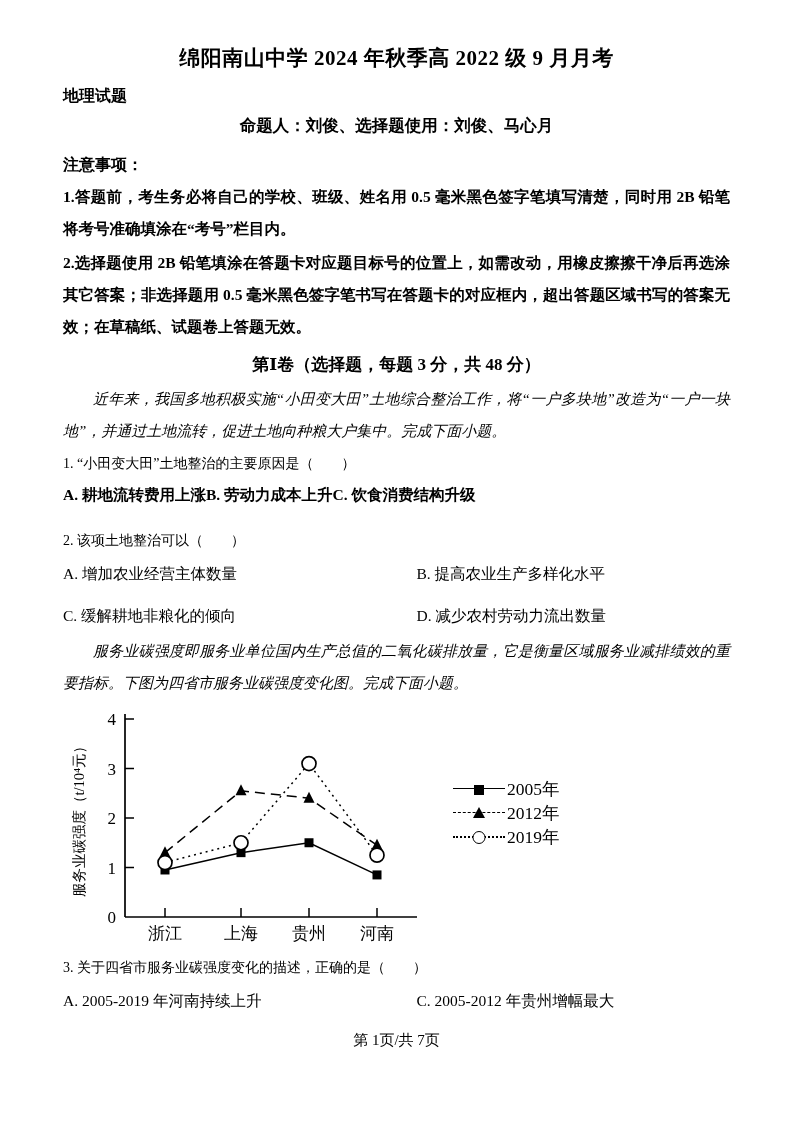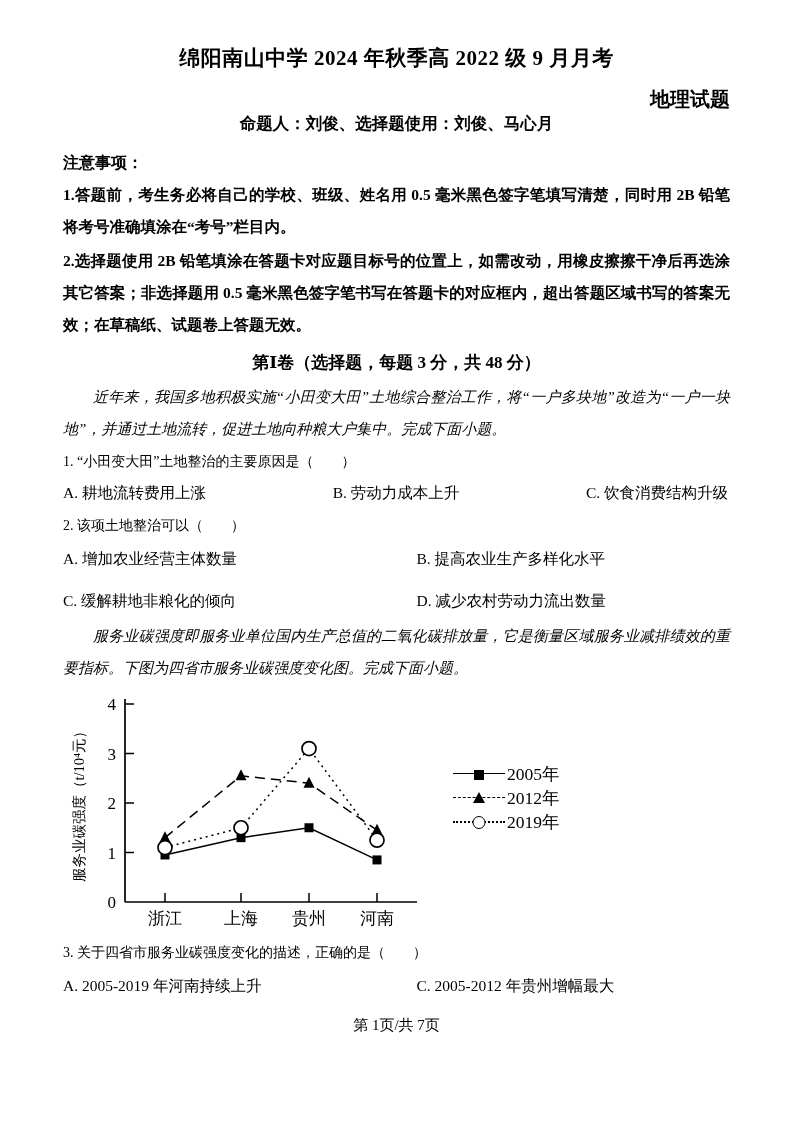--- a/index.html
+++ b/index.html
@@ -13,45 +13,46 @@
   .page {
     width: 793px; height: 1122px;
     padding: 44px 63px 0 63px;
     position: relative;
   }
   .exam-title {
     text-align: center; font-size: 21px; font-weight: bold;
     margin-bottom: 14px; letter-spacing: 0.5px;
   }
   .exam-subtitle {
-    text-align: right; font-size: 20px; font-weight: bold;
-    margin-bottom: 0;
+    text-align: left; font-size: 16px; font-weight: bold;
+    margin-bottom: 8px;
   }
   .authors-line {
     text-align: center; font-size: 16.5px; font-weight: bold;
     margin-bottom: 12px;
   }
   .notice-heading { font-size: 16px; font-weight: bold; line-height: 2.0; }
   .notice-item {
     font-size: 15.5px; font-weight: bold; line-height: 2.07;
     text-align: justify; margin-bottom: 2px;
   }
   .section-heading {
     text-align: center; font-size: 17px; font-weight: bold;
     margin: 10px 0 8px 0;
   }
   .passage {
     font-size: 15px; font-style: italic; line-height: 2.1;
     text-indent: 2em; text-align: justify;
   }
   .question-text { font-size: 14px; line-height: 2.05; margin-top: 3px; }
   .options-row {
-    display: flex; justify-content: space-between;
-    font-size: 15.5px; line-height: 2.05; margin-bottom: 3px;
+    display: flex; justify-content: flex-start;
+    font-size: 15.5px; line-height: 2.05; margin-bottom: 16px;
     padding-right: 2px;
+    font-weight: bold;
   }
   .options-grid {
     display: grid; grid-template-columns: 53% 47%;
     font-size: 15.5px; line-height: 2.05; row-gap: 11px;
     margin: 2px 0 4px 0;
   }
   .option { white-space: nowrap; }
   
   .chart-figure {
     display: flex; align-items: flex-start;

